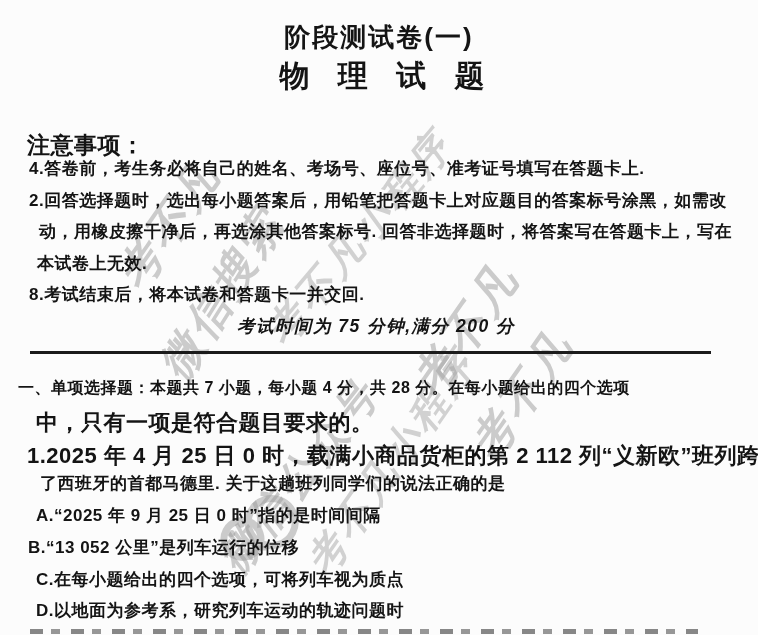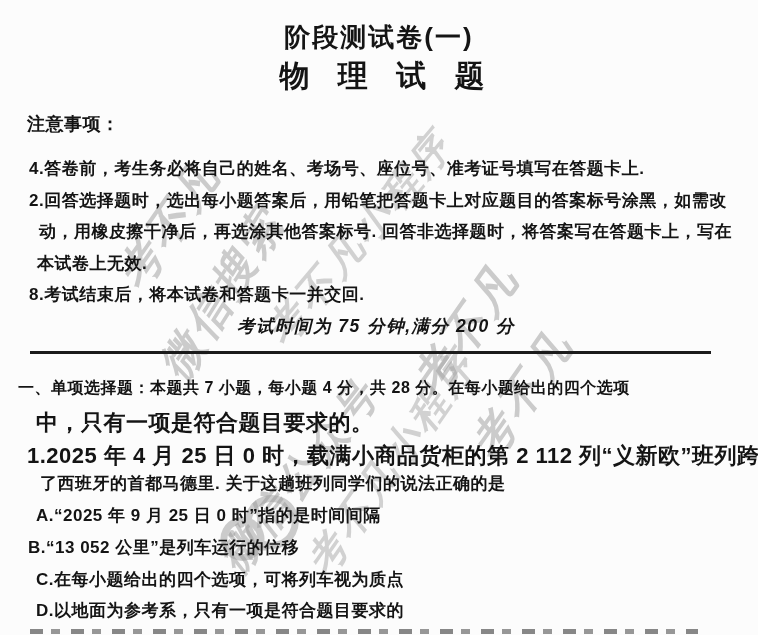--- a/index.html
+++ b/index.html
@@ -8,21 +8,21 @@
     background:#fcfcfc;
     font-family:"Liberation Sans","DejaVu Sans",sans-serif;
     color:#141414;
   }
   .line{
     position:absolute;white-space:nowrap;font-weight:700;
     font-size:17px;letter-spacing:0.5px;line-height:1.2;
   }
   .title1{top:22px;left:0;width:758px;text-align:center;font-size:26px;letter-spacing:2px;}
   .title2{top:58px;left:0;width:758px;text-align:center;font-size:30px;letter-spacing:10px;padding-left:8px;}
-  .notice-heading{top:114px;left:27px;font-size:18px;}
+  .notice-heading{top:132px;left:27px;font-size:23px;}
   .n1{top:159px;left:29px;}
   .n2a{top:191px;left:29px;}
   .n2b{top:222px;left:39px;}
   .n2c{top:254px;left:37px;}
   .n3{top:285px;left:29px;}
   .exam-info{top:316px;left:237px;font-style:italic;font-size:17.5px;letter-spacing:1.5px;}
   .divider{position:absolute;top:351px;left:30px;width:681px;height:3px;background:#1b1b1b;}
   .s1a{top:378px;left:18px;font-size:16px;}
   .s1b{top:410px;left:36px;font-size:22px;}
   .q1a{top:443px;left:27px;font-size:22px;}
@@ -89,16 +89,16 @@
   <div class="divider"></div>
 
   <div class="line s1a">一、单项选择题：本题共 7 小题，每小题 4 分，共 28 分。在每小题给出的四个选项</div>
   <div class="line s1b">中，只有一项是符合题目要求的。</div>
 
   <div class="line q1a">1.2025 年 4 月 25 日 0 时，载满小商品货柜的第 2 112 列“义新欧”班列跨越 13 052 公里抵达</div>
   <div class="line q1b">了西班牙的首都马德里. 关于这趟班列同学们的说法正确的是</div>
   <div class="line optA">A.“2025 年 9 月 25 日 0 时”指的是时间间隔</div>
   <div class="line optB">B.“13 052 公里”是列车运行的位移</div>
   <div class="line optC">C.在每小题给出的四个选项，可将列车视为质点</div>
-  <div class="line optD">D.以地面为参考系，只有一项是符合题目要求的</div>
+  <div class="line optD">D.以地面为参考系，研究列车运动的轨迹问题时</div>
 
   <div class="clip-strip"></div>
 </div>
 
 </body></html>

